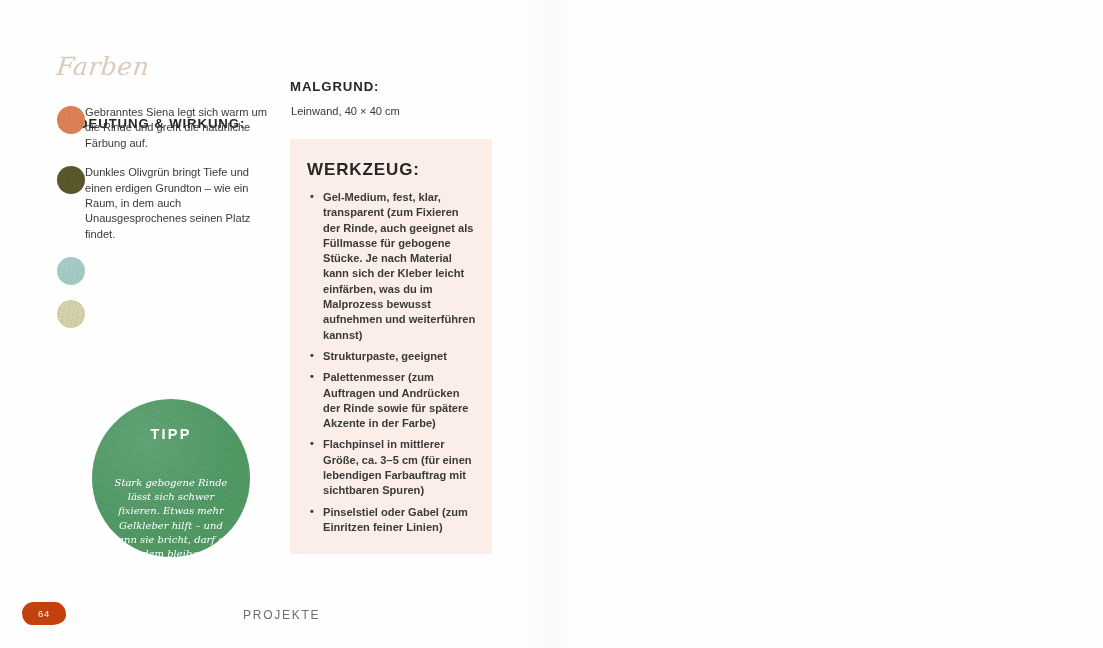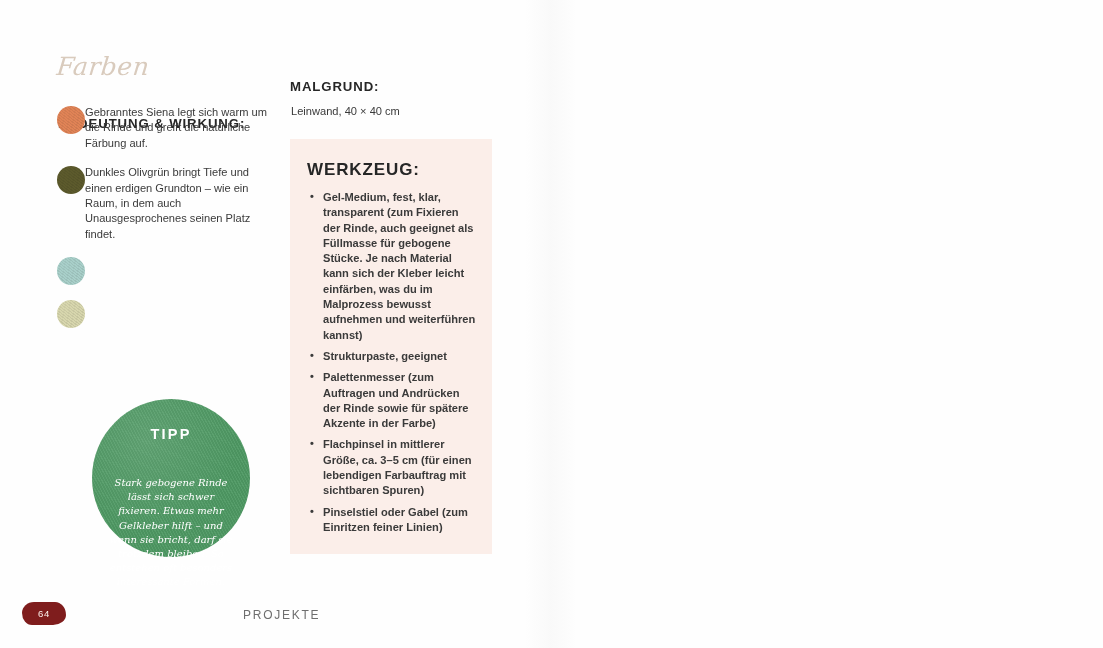--- a/index.html
+++ b/index.html
@@ -134,21 +134,21 @@
   #werkzeug-box li:last-child { margin-bottom: 0; }
   #werkzeug-box li::before {
     content: "•"; position: absolute; left: -13px; top: -1px;
     color: #3a3a3a; font-size: 11px;
   }
 
   
   .folio {
     position: absolute; top: 602px;
     width: 44px; height: 23px;
-    background: #7f1d1d;
+    background: #c2410c;
     display: flex; align-items: center; justify-content: center;
     font-family: "Liberation Sans", sans-serif;
     font-size: 9.5px; color: #fdf3ee; letter-spacing: 0.6px;
     border-radius: 12px 11px 13px 10px / 11px 13px 10px 12px;
   }
   #folio-left  { left: 22px; }
 
   .runner {
     position: absolute; top: 608px;
     font-family: "Liberation Sans", sans-serif;

